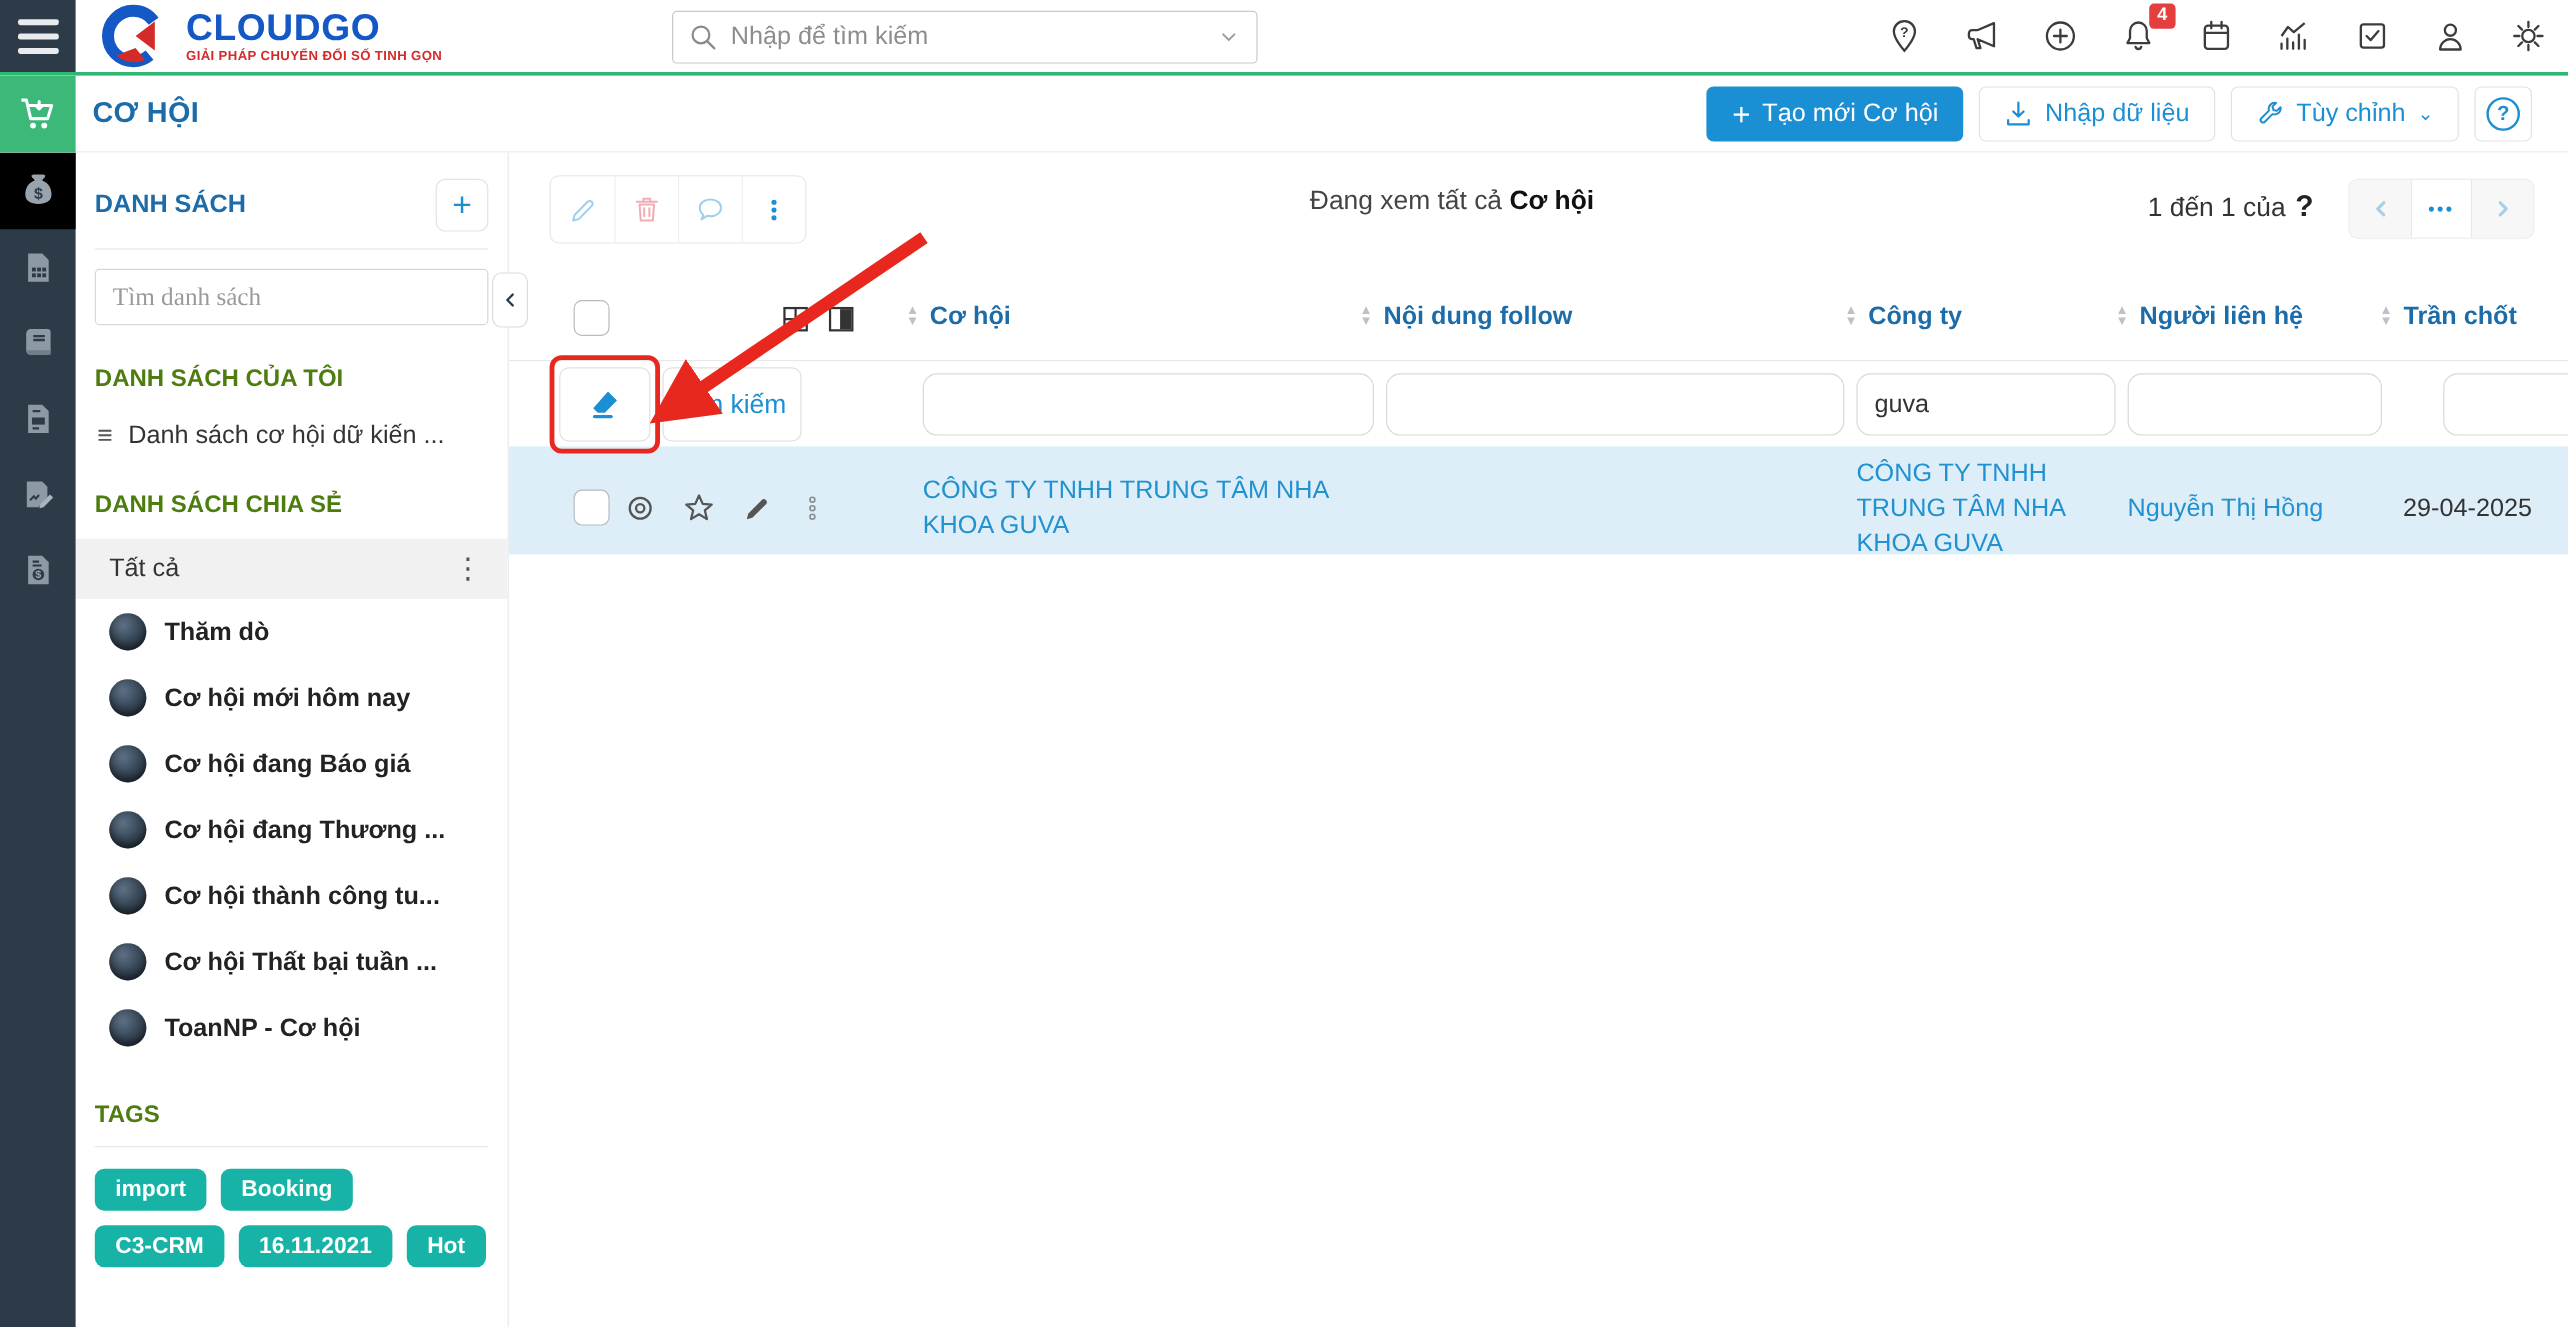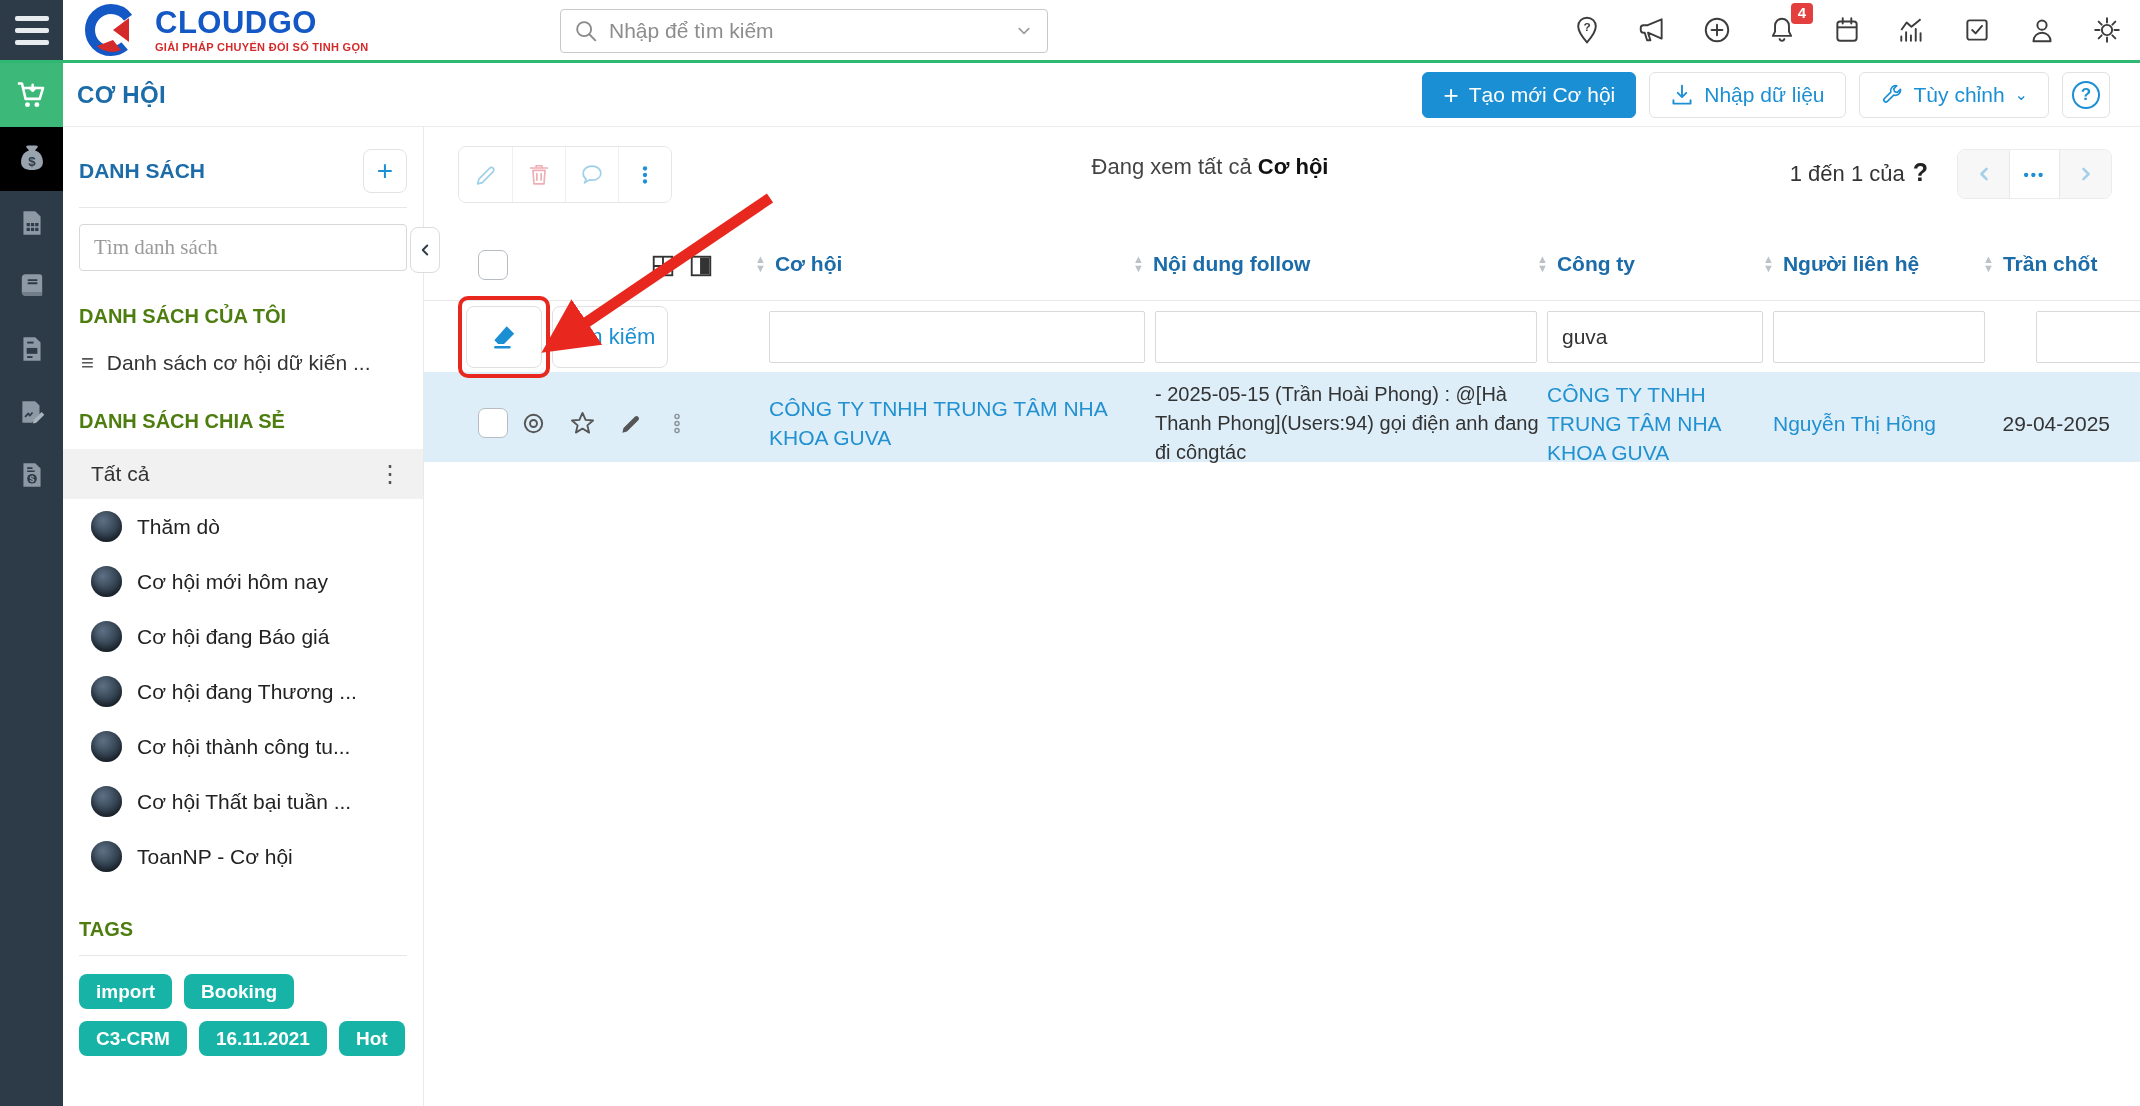--- a/index.html
+++ b/index.html
@@ -61,21 +61,21 @@
     font-size:21px;color:#444;outline:none;font-family:Liberation Serif, serif;}
   .sb-search input::placeholder{color:#9a9a9a;}
   .sb-section{color:#4d7c0f;font-weight:bold;font-size:20px;margin:34px 16px 0 16px;}
   .sb-myitem{display:flex;align-items:center;gap:13px;margin:22px 16px 0 18px;font-size:21px;
     color:#333;cursor:pointer;}
   .sb-myitem .eq{color:#555;font-size:22px;font-weight:bold;}
   .sb-all{margin-top:16px;background:#f1f1f2;height:50px;display:flex;align-items:center;
     justify-content:space-between;padding:0 20px 0 28px;font-size:21px;color:#333;cursor:pointer;}
   .sb-all .kebab{color:#555;font-size:24px;letter-spacing:1px;}
   .sb-item{height:55px;display:flex;align-items:center;gap:15px;padding-left:28px;font-size:21px;
-    color:#222;cursor:pointer;}
+    color:#222;cursor:pointer;font-weight:bold;}
   .avatar{width:31px;height:31px;border-radius:50%;flex:none;
     background:radial-gradient(circle at 38% 32%, #5d7084 0%, #3a4a5a 45%, #1d2833 100%);
     box-shadow:inset 0 -4px 6px rgba(0,0,0,.45);}
   .sb-tags{display:flex;flex-wrap:wrap;gap:12px 12px;margin:18px 16px 0 16px;}
   .tag{background:#17b3a6;color:#fff;font-weight:bold;font-size:19px;padding:8px 17px;
     border-radius:8px;cursor:pointer;line-height:1;text-align:right;}
 
   
   .content{position:absolute;left:424px;top:127px;right:0;bottom:0;background:#fff;}
 
@@ -111,21 +111,21 @@
   .colhead{position:absolute;top:20px;display:flex;align-items:center;gap:9px;color:#1b6ca8;
     font-weight:bold;font-size:21px;white-space:nowrap;cursor:pointer;}
   .sort{display:flex;flex-direction:column;font-size:11px;line-height:9px;color:#bcc2c8;}
   .ch-0{left:331px;} .ch-1{left:709px;} .ch-2{left:1113px;} .ch-3{left:1339px;} .ch-4{left:1559px;}
 
   .frow{position:absolute;left:0;right:0;top:174px;height:71px;}
   .fbtn{position:absolute;top:5px;height:62px;background:#fff;border:1px solid #e0e0e0;
     border-radius:8px;display:flex;align-items:center;justify-content:center;cursor:pointer;}
   .fbtn-eraser{left:42px;width:76px;}
   .fbtn-search{left:128px;width:116px;color:#1b8fd4;font-size:22px;}
-  .finput{position:absolute;top:10px;height:52px;border:1px solid #d9d9d9;border-radius:2px;
+  .finput{position:absolute;top:10px;height:52px;border:1px solid #d9d9d9;border-radius:12px;
     background:#fff;font-size:21px;color:#333;padding:0 14px;outline:none;font-family:inherit;}
   .fi-0{left:345px;width:376px;} .fi-1{left:731px;width:382px;} .fi-2{left:1123px;width:216px;}
   .fi-3{left:1349px;width:212px;} .fi-4{left:1612px;width:140px;}
 
   .drow{position:absolute;left:0;right:0;top:245px;height:90px;background:#ddeef9;}
   .drow .cb{position:absolute;left:54px;top:36px;}
   .row-icons{position:absolute;left:96px;top:0;height:102px;display:flex;align-items:center;gap:21px;}
   .cell{position:absolute;line-height:29px;}
   .cell-link{color:#2191d0;cursor:pointer;}
   .cell-opp{left:345px;top:22px;width:340px;font-size:21px;}
@@ -500,21 +500,20 @@
       <svg width="27" height="27" viewBox="0 0 28 28">
         <path d="M4.5 23.5l1.2-4.8L17.5 6.9a2.55 2.55 0 013.6 3.6L9.3 22.3 4.5 23.5z" fill="#555"></path>
       </svg>
       <svg width="22" height="27" viewBox="0 0 28 34">
         <circle cx="14" cy="8" r="2.6" fill="none" stroke="#8a9096" stroke-width="1.8"></circle>
         <circle cx="14" cy="17" r="2.6" fill="none" stroke="#8a9096" stroke-width="1.8"></circle>
         <circle cx="14" cy="26" r="2.6" fill="none" stroke="#8a9096" stroke-width="1.8"></circle>
       </svg>
     </div>
     <div class="cell cell-opp cell-link">CÔNG TY TNHH TRUNG TÂM NHA KHOA GUVA</div>
-    <div class="cell cell-follow">- 2025-05-15 (Trần Hoài Phong) : @[Hà Thanh Phong](Users:94)  gọi điện anh đang đi côngtác</div>
     <div class="cell cell-company cell-link">CÔNG TY TNHH TRUNG TÂM NHA KHOA GUVA</div>
     <div class="cell cell-contact cell-link">Nguyễn Thị Hồng</div>
     <div class="cell cell-date">29-04-2025</div>
   </div>
 
   <div class="anno-box"></div>
   <svg class="anno-arrow" width="320" height="220">
     <defs>
       <marker id="ah" markerWidth="5" markerHeight="5" refX="3.4" refY="2.5" orient="auto">
         <path d="M0,0 L5,2.5 L0,5 z" fill="#e8281e"></path>

